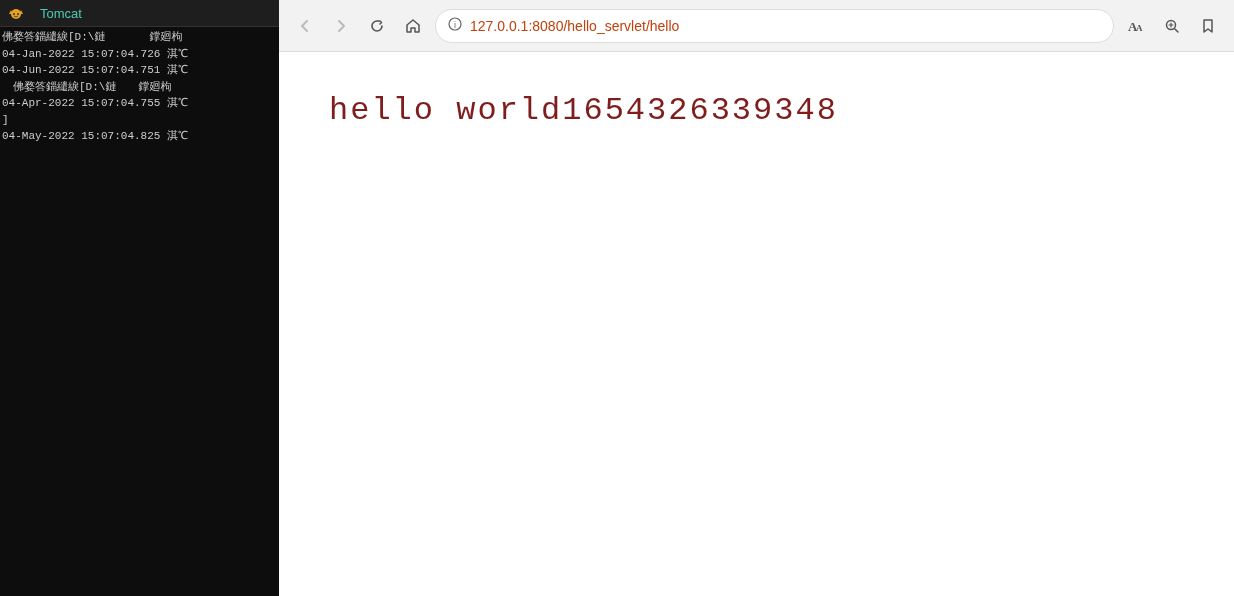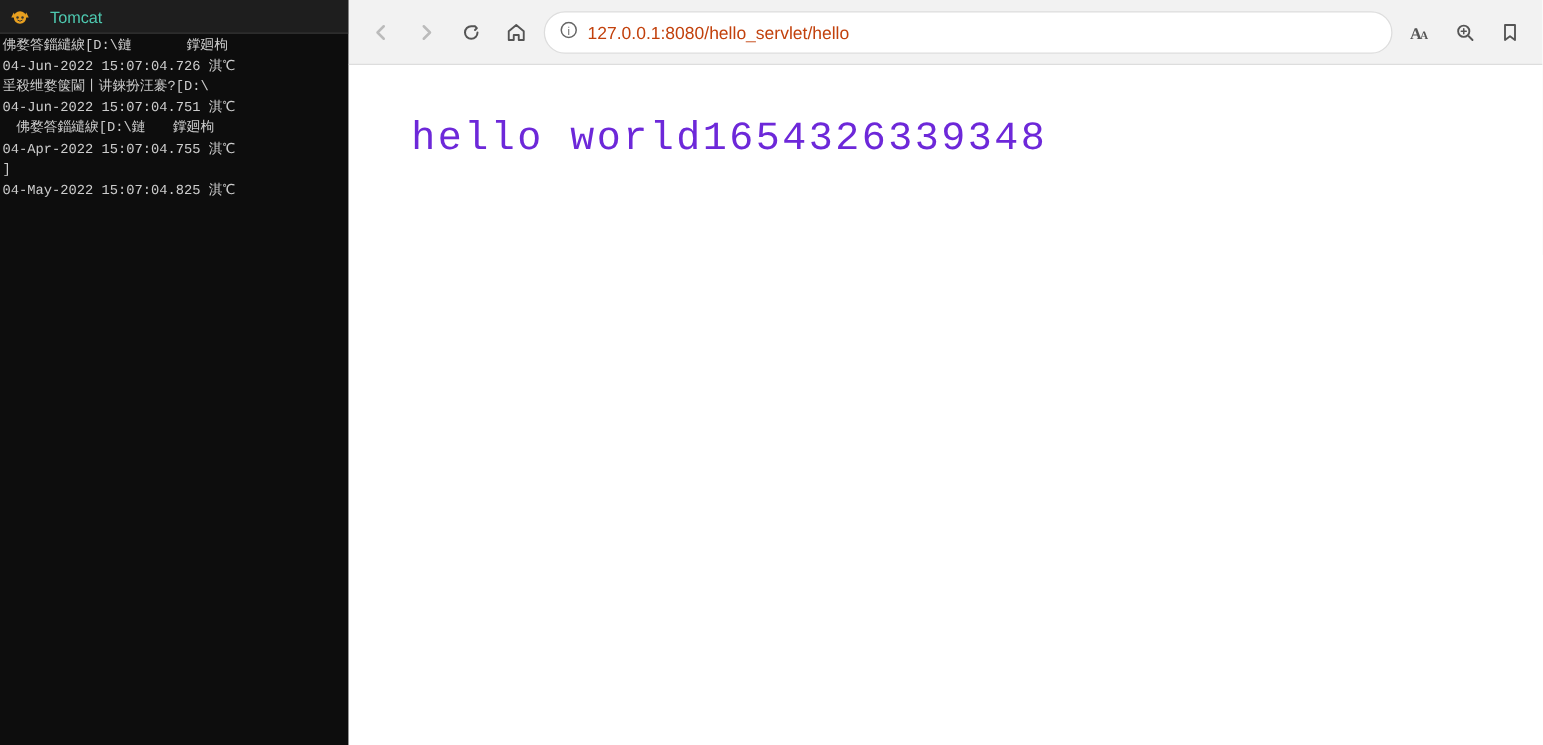--- a/index.html
+++ b/index.html
@@ -135,21 +135,21 @@
     #browser-content {
       flex: 1;
       background: white;
       padding: 40px 50px;
       overflow: auto;
     }
 
     #hello-text {
       font-family: 'Courier New', Courier, monospace;
       font-size: 32px;
-      color: #6d28d9;
+      color: #7f1d1d;
       letter-spacing: 2px;
     }
   </style>
 </head>
 <body>
 
 <div id="tomcat-panel">
   <div id="tomcat-titlebar">
 
     <svg id="tomcat-icon" viewBox="0 0 16 16" xmlns="http://www.w3.org/2000/svg">
@@ -158,22 +158,21 @@
       <polygon points="13,5 15,9 11,9" fill="#e8a020"></polygon>
       <circle cx="6" cy="9" r="1" fill="#333"></circle>
       <circle cx="10" cy="9" r="1" fill="#333"></circle>
       <path d="M6 11 Q8 13 10 11" stroke="#333" stroke-width="0.8" fill="none"></path>
     </svg>
     <span id="tomcat-title">Tomcat</span>
   </div>
   <div id="tomcat-console">
 
   <div class="console-line">佛婺答錙繾綟[D:\鏈　　　　鐣廻枸</div>
-      <div class="console-line">04-Jun-2022 15:07:04.726 淇℃</div>
-      <div class="console-line">㸒殺绁婺箧閫丨讲錸扮汪褰?[D:\</div>
+      <div class="console-line">04-Jan-2022 15:07:04.726 淇℃</div>
       <div class="console-line">04-Jun-2022 15:07:04.751 淇℃</div>
       <div class="console-line">　佛婺答錙繾綟[D:\鏈　　鐣廻枸</div>
       <div class="console-line">04-Apr-2022 15:07:04.755 淇℃</div>
       <div class="console-line">]</div>
       <div class="console-line">04-May-2022 15:07:04.825 淇℃</div>
     </div>
 </div>
 
 <div id="browser-panel">
   <div id="browser-toolbar">

